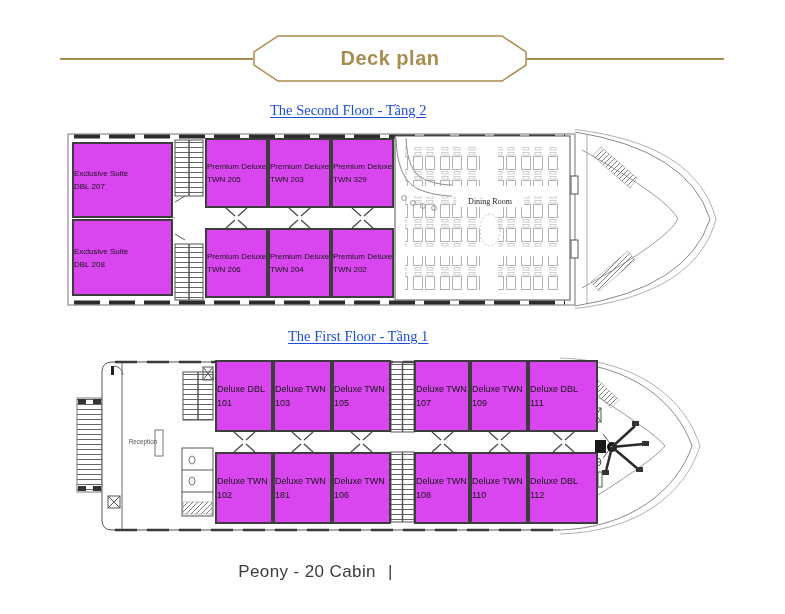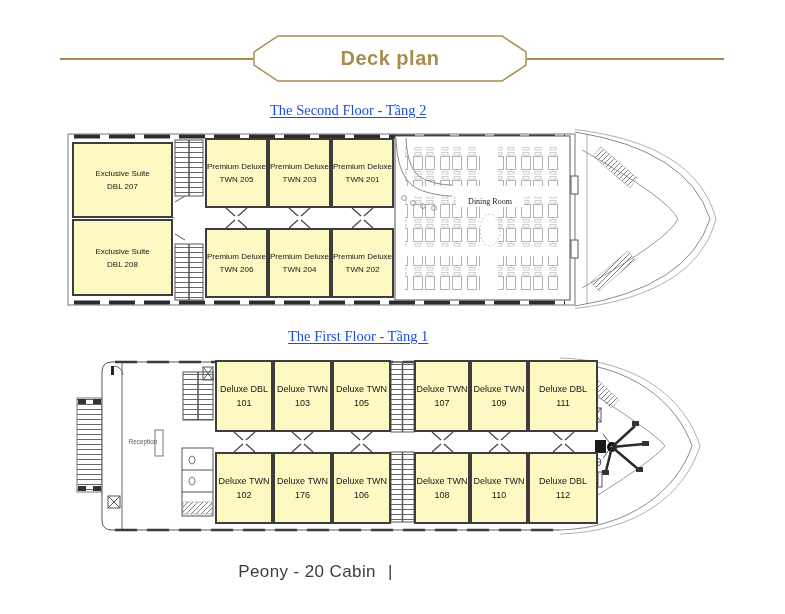--- a/index.html
+++ b/index.html
@@ -26,22 +26,22 @@
     font-family:"Liberation Serif","DejaVu Serif",serif;
     font-size:14.5px; color:#1d4ed8;
     text-decoration:underline; text-underline-offset:2px;
   }
 
   
   .plan { position:absolute; }
   .plan svg { position:absolute; left:0; top:0; }
   .room {
     position:absolute; box-sizing:border-box;
-    border:2px solid #3d3d3d; background:#fef9c3;
-    display:flex; flex-direction:column; justify-content:center; align-items:center;
+    border:2px solid #3d3d3d; background:#d946ef;
+    display:flex; flex-direction:column; justify-content:center; align-items:flex-start;
     gap:4px; text-align:center; color:#161616; z-index:2;
   }
   #plan2 .room { font-size:8px; }
   #plan1 .room { font-size:9px; }
   .room div { white-space:nowrap; }
 
   
   #footer {
     position:absolute; left:0; top:562px; width:631px;
     display:flex; justify-content:center; align-items:center; gap:12px;
@@ -148,21 +148,21 @@
     <div class="room" style="left:145px; top:10px; width:63px; height:70px;">
       <div>Premium Deluxe</div>
       <div>TWN 205</div>
     </div>
     <div class="room" style="left:208px; top:10px; width:63px; height:70px;">
       <div>Premium Deluxe</div>
       <div>TWN 203</div>
     </div>
     <div class="room" style="left:271px; top:10px; width:63px; height:70px;">
       <div>Premium Deluxe</div>
-      <div>TWN 201</div>
+      <div>TWN 329</div>
     </div>
     <div class="room" style="left:145px; top:100px; width:63px; height:70px;">
       <div>Premium Deluxe</div>
       <div>TWN 206</div>
     </div>
     <div class="room" style="left:208px; top:100px; width:63px; height:70px;">
       <div>Premium Deluxe</div>
       <div>TWN 204</div>
     </div>
     <div class="room" style="left:271px; top:100px; width:63px; height:70px;">
@@ -293,21 +293,21 @@
     <div class="room" style="left:473px; top:10px; width:70px; height:72px;">
       <div>Deluxe DBL</div>
       <div>111</div>
     </div>
     <div class="room" style="left:160px; top:102px; width:58px; height:72px;">
       <div>Deluxe TWN</div>
       <div>102</div>
     </div>
     <div class="room" style="left:218px; top:102px; width:59px; height:72px;">
       <div>Deluxe TWN</div>
-      <div>176</div>
+      <div>181</div>
     </div>
     <div class="room" style="left:277px; top:102px; width:59px; height:72px;">
       <div>Deluxe TWN</div>
       <div>106</div>
     </div>
     <div class="room" style="left:359px; top:102px; width:56px; height:72px;">
       <div>Deluxe TWN</div>
       <div>108</div>
     </div>
     <div class="room" style="left:415px; top:102px; width:58px; height:72px;">

